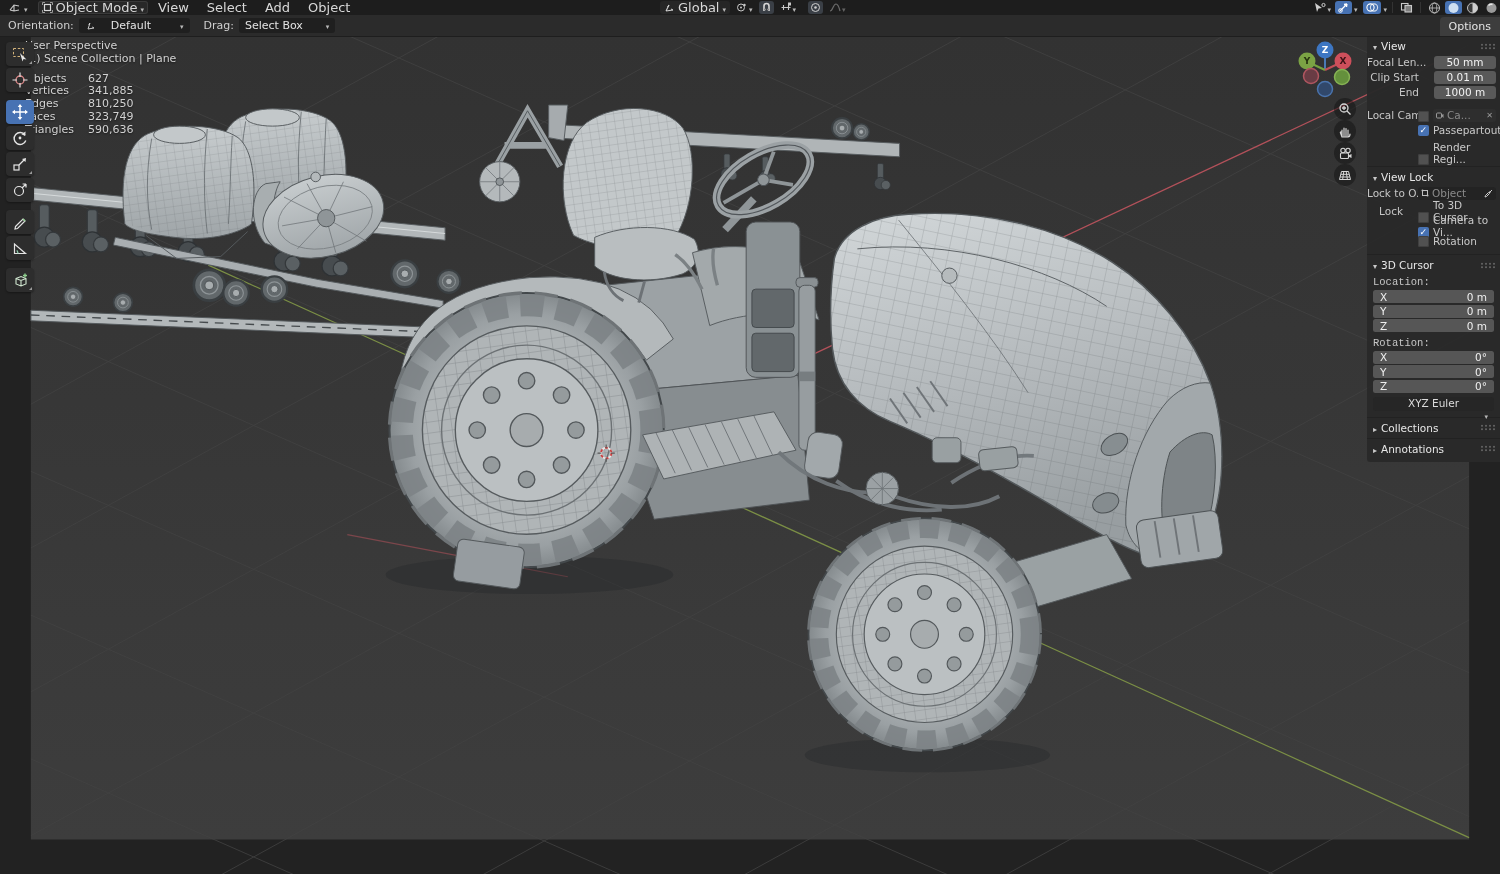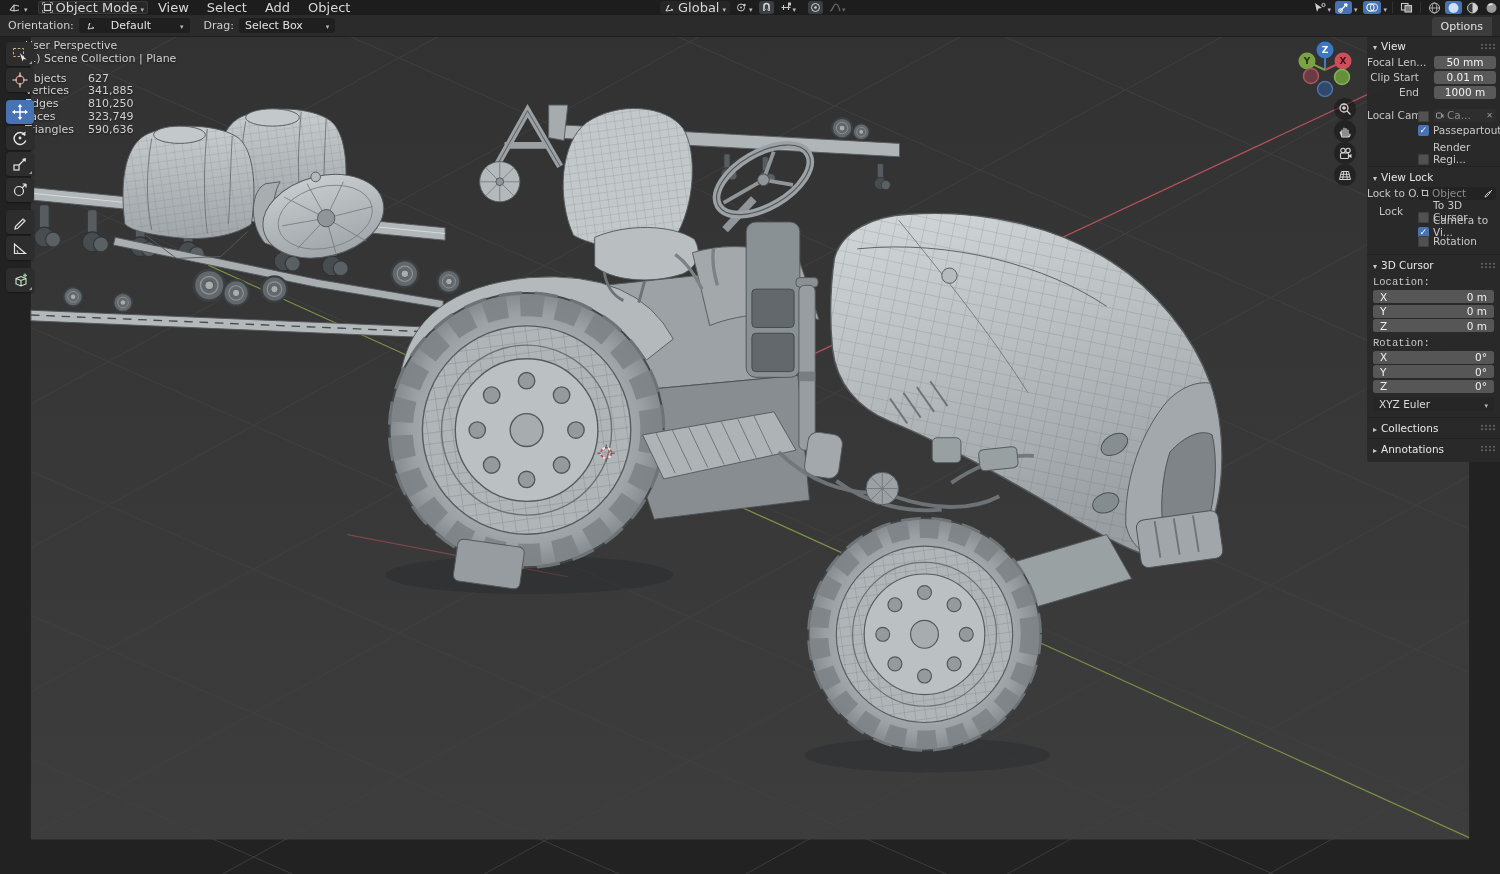--- a/index.html
+++ b/index.html
@@ -23,21 +23,21 @@
   .iconbtn.active{background:#4772b3;}
   .sepv{width:1px;height:11px;background:#333;margin:0 3px;}
   .dim{opacity:.45;}
 
   
   .toolheader{position:absolute;top:15px;left:0;right:0;height:21px;background:#2b2b2b;
               border-bottom:1px solid #1e1e1e;display:flex;align-items:center;
               font-size:11px;color:#cfcfcf;z-index:39;padding-left:8px;}
   .dd{background:#1f1f1f;border-radius:3px;height:15px;display:flex;align-items:center;
       padding:0 6px;gap:15px;color:#e2e2e2;margin-left:5px;}
-  .options-btn{margin-left:auto;margin-right:8px;background:#3d3d3d;border-radius:4px 0 0 0;
+  .options-btn{margin-left:auto;margin-right:0;background:#3d3d3d;border-radius:4px 0 0 0;
                height:19px;padding:0 9px;display:flex;align-items:center;color:#e4e4e4;align-self:flex-end;}
 
   
   .viewport{position:absolute;top:36px;left:0;right:0;bottom:0;overflow:hidden;}
   svg.scene{position:absolute;left:0;top:0;}
 
   .stats{position:absolute;left:25px;top:4px;color:#d2d2d2;font-size:11px;line-height:12.8px;
          text-shadow:0 1px 2px rgba(0,0,0,.55);z-index:5;}
   .stats .gap{height:7px;}
   .stats .row{display:flex;}
@@ -78,21 +78,21 @@
   .objfield{flex:1;height:13px;background:#2e2e2e;border-radius:3px;display:flex;
             align-items:center;padding:0 3px;gap:3px;color:#8a8a8a;overflow:hidden;}
   .objfield.dark{background:#232323;}
   .mini{flex:none;}
   .axiswrap{margin:1px 6px 0;}
   .axisrow{display:flex;align-items:center;background:#565656;border-radius:2.5px;height:13px;
            padding:0 7px;margin-bottom:1.5px;color:#efefef;}
   .axisrow .av{margin-left:auto;}
   .sublabel{padding:3px 6px 1px;color:#c6c6c6;font-family:Liberation Mono, monospace;}
   .euler{margin:4px 6px 0;background:#262626;border-radius:3px;height:14px;display:flex;
-         align-items:center;padding:0 6px;color:#dcdcdc;}
+         align-items:center;padding:0 6px;color:#dcdcdc;flex-direction:column;}
   .euler .chev{margin-left:auto;}
 </style>
 </head>
 <body>
 
 <div class="topbar">
   <div class="tb-left">
     <div class="tbtn">
       <svg width="13" height="11">
         <path d="M2 8 L6 3 L11 4 M6 3 L6 9 M2 8 L6 9 L11 8" stroke="#c9c9c9" fill="none" stroke-width="1.1"></path>

